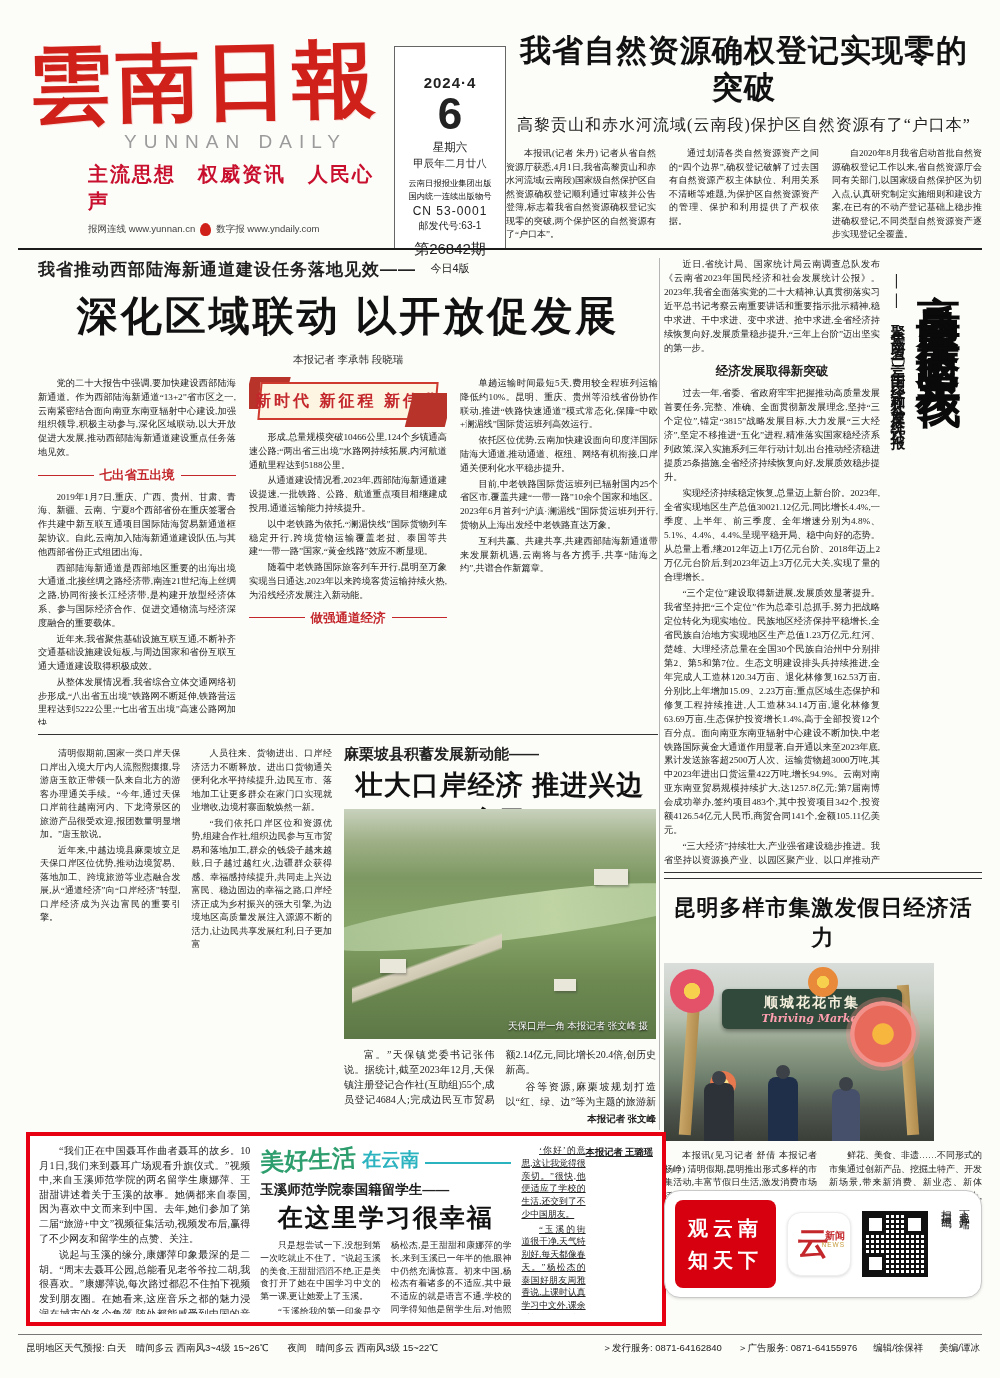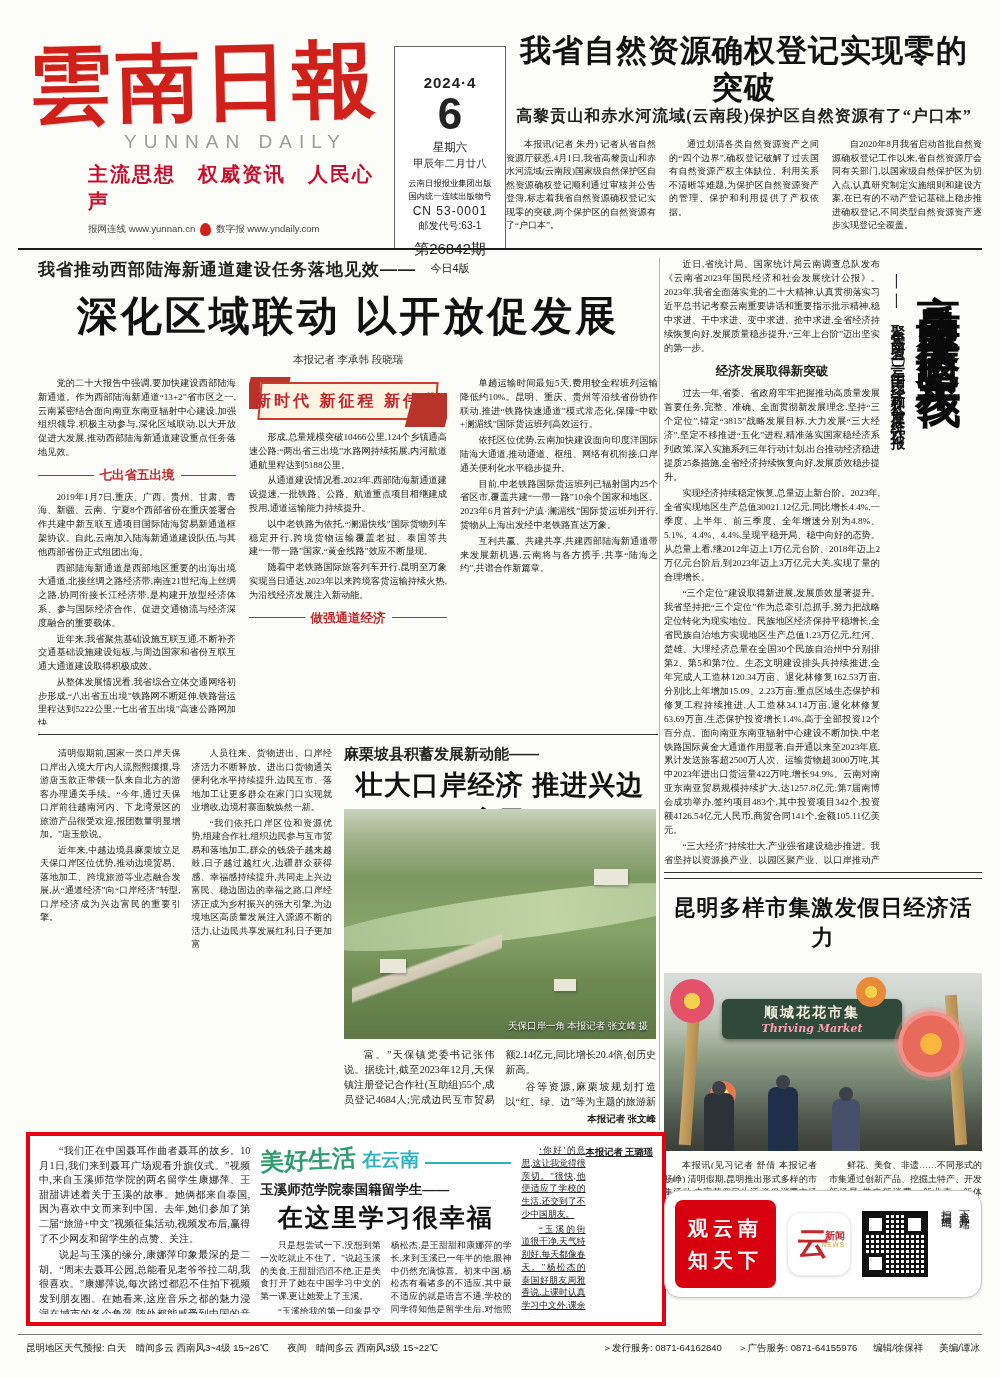--- a/index.html
+++ b/index.html
@@ -27,21 +27,21 @@
   .db-small{font-size:8.3px;margin-top:6px;line-height:1.5;color:#111;}
   .db-cn{font-size:12px;margin-top:2px;letter-spacing:1px;}
   .db-post{font-size:10px;margin-top:1px;}
   .db-issue{font-size:15px;margin-top:7px;}
   .db-pages{font-size:11px;margin-top:2px;}
 
   
   .topStory{position:absolute;left:506px;top:32px;width:476px;}
   .topStory .h1{font-size:31px;font-weight:900;text-align:center;letter-spacing:1px;line-height:1.2;
     font-family:"Liberation Sans",sans-serif;color:#111;}
-  .topStory .h2{font-size:16px;font-weight:bold;text-align:center;letter-spacing:1px;}
+  .topStory .h2{font-size:16px;font-weight:normal;text-align:center;margin-top:9px;letter-spacing:1px;}
   .topStory .cols{column-count:3;column-gap:13px;font-size:9px;line-height:1.5;text-align:justify;
     margin-top:11px;height:118px;overflow:hidden;}
 
   .headerRule{position:absolute;left:18px;right:18px;top:248px;height:2px;background:#1c1c1c;}
 
   
   .mainStory{position:absolute;left:38px;top:258px;width:620px;height:474px;overflow:hidden;}
   .kicker{font-size:17px;font-weight:bold;letter-spacing:1px;font-family:"Liberation Sans",sans-serif;}
   .mainHead{font-size:41px;font-weight:900;text-align:center;letter-spacing:3px;margin-top:8px;
     font-family:"Liberation Sans",sans-serif;color:#111;}
@@ -89,21 +89,21 @@
   .portPhoto .bldg3{left:210px;top:170px;width:22px;height:12px;}
   .photoCaption{position:absolute;right:8px;bottom:6px;color:#fff;font-size:9.5px;text-shadow:0 1px 2px #000;}
   .portBottom{position:absolute;left:306px;top:312px;width:312px;height:66px;column-count:2;column-gap:11px;
     font-size:10px;line-height:1.5;text-align:justify;overflow:hidden;}
   .portByline{position:absolute;left:306px;top:378px;width:312px;text-align:right;font-size:9.5px;font-weight:bold;}
 
   
   .marketStory{position:absolute;left:664px;top:878px;width:318px;height:300px;border-top:1px solid #333;}
   .marketHead{font-size:22px;font-weight:900;text-align:center;letter-spacing:1px;margin-top:14px;
     font-family:"Liberation Sans",sans-serif;color:#111;}
-  .marketPhoto{position:relative;margin-top:20px;width:318px;height:178px;overflow:hidden;
+  .marketPhoto{position:relative;margin-top:10px;width:270px;height:178px;overflow:hidden;
     background:linear-gradient(180deg,#dadeda 0%,#ccd2cc 16%,#b4bfae 32%,#8c9c85 48%,#70806e 64%,#4f564d 82%,#3a3f38 100%);}
   .archPost{position:absolute;top:22px;width:12px;height:150px;background:linear-gradient(90deg,#caa86a,#b08c4e);}
   .archPost.left{left:20px;transform:rotate(4deg);}
   .archPost.right{right:20px;transform:rotate(-4deg);}
   .archSign{position:absolute;left:58px;top:26px;width:180px;height:40px;background:#31493a;border-radius:6px;
     display:flex;flex-direction:column;align-items:center;justify-content:center;box-shadow:0 2px 4px #0006;}
   .archSign .cn{color:#f5efdd;font-size:14px;font-weight:900;letter-spacing:2px;font-family:"Liberation Sans",sans-serif;}
   .archSign .en{color:#ff9fb0;font-size:11px;font-style:italic;font-weight:bold;font-family:"DejaVu Serif",serif;}
   .flower{position:absolute;border-radius:50%;}
   .f1{right:18px;top:38px;width:66px;height:66px;background:radial-gradient(circle at 50% 50%,#f7b73e 0 22%,#e86a5a 24% 60%,#f2908a 62% 100%);box-shadow:0 0 0 4px #f2908a55;}

